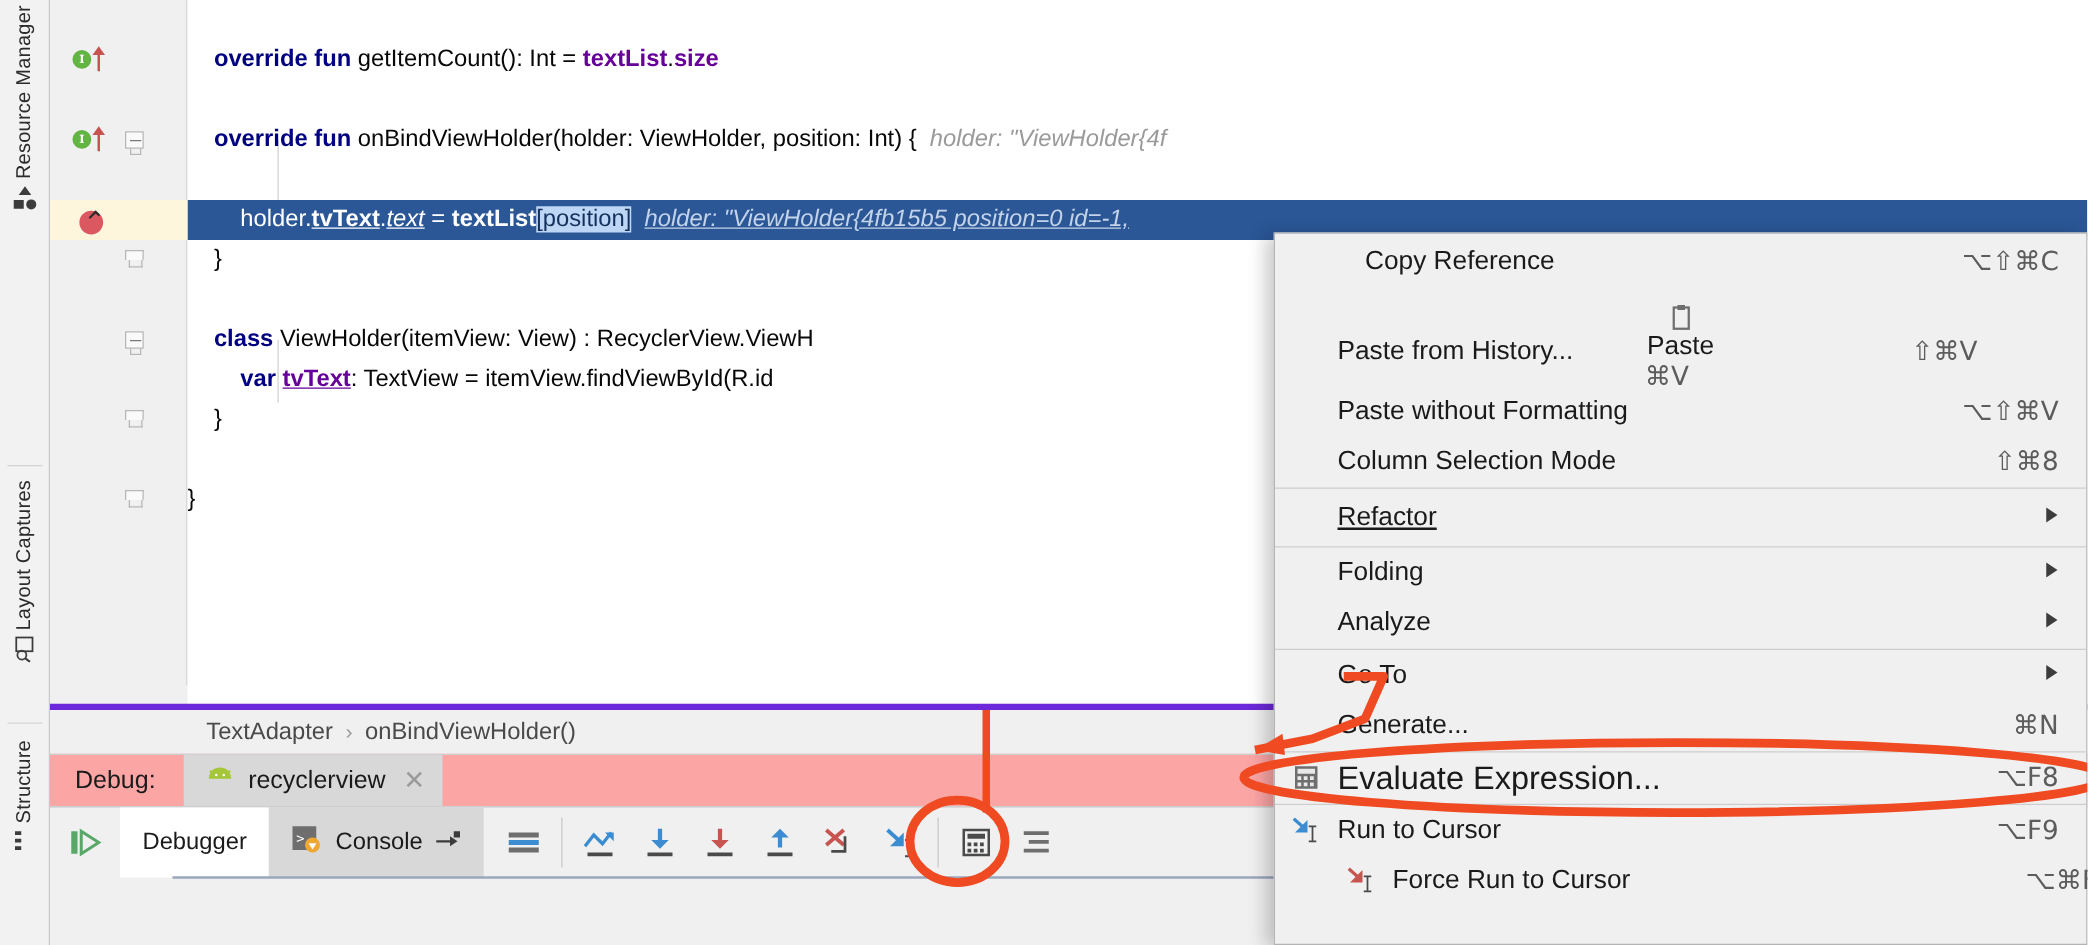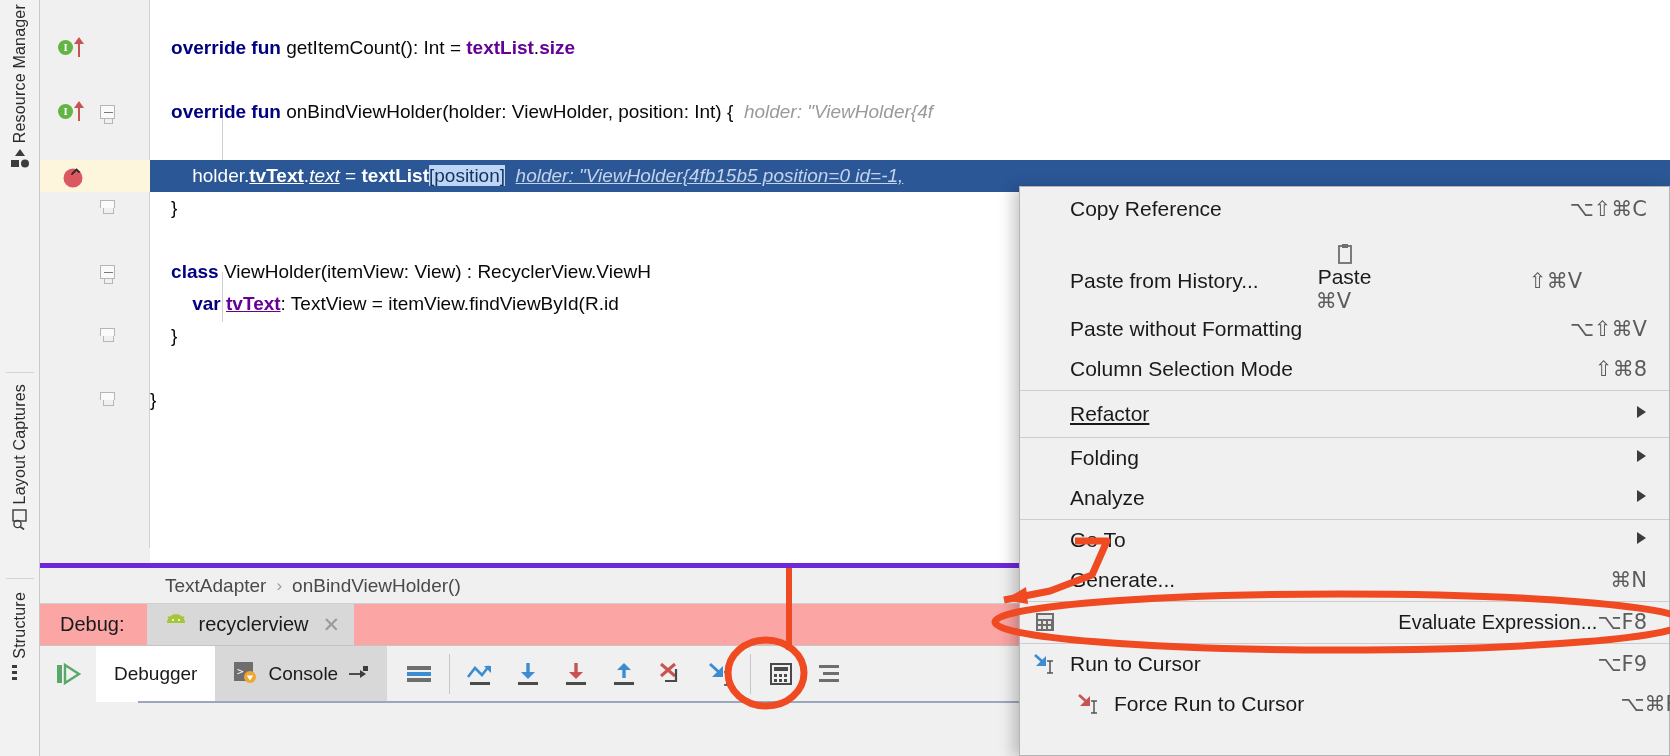--- a/index.html
+++ b/index.html
@@ -458,21 +458,21 @@
         <rect x="5" y="18" width="20" height="3" fill="#6e6e6e"></rect>
       </svg>
     </div>
   </div>
   <div class="dbg-under"></div>
 
   <div style="position:absolute; left:1019px; top:186px; width:651px; height:570px;
               background:#f0f0f0; border:1px solid #b4b4b4;
               box-shadow:-6px 2px 14px rgba(0,0,0,0.22);">
 
-    <div style="position:absolute;left:0;top:2px;width:649px;height:40px;display:flex;align-items:center;">
+    <div style="position:absolute;left:0;top:2px;width:649px;height:40px;display:flex;align-items:center;gap:22px;">
       <span style="width:50px;"></span>
       <span style="flex:1;font-size:21px;color:#1a1a1a;">Copy Reference</span>
       <span style="font-size:21px;color:#5c5c5c;padding-right:22px;font-family:'DejaVu Sans',sans-serif;">⌥⇧⌘C</span>
     </div>
 
     <div style="position:absolute;left:0;top:56px;width:649px;height:40px;display:flex;align-items:center;flex-direction:column;">
       <span style="width:50px;display:flex;justify-content:center;">
         <svg width="18" height="22" viewBox="0 0 18 22">
           <rect x="3" y="3" width="12" height="17" fill="none" stroke="#6e6e6e" stroke-width="1.8"></rect>
           <rect x="6" y="1" width="6" height="4" fill="#6e6e6e"></rect>
@@ -560,21 +560,21 @@
           <rect x="2" y="2" width="18" height="18" fill="#6e6e6e"></rect>
           <rect x="4" y="4" width="14" height="4" fill="#e8e8e8"></rect>
           <rect x="4" y="10" width="3" height="3" fill="#e8e8e8"></rect>
           <rect x="9" y="10" width="3" height="3" fill="#e8e8e8"></rect>
           <rect x="14" y="10" width="3" height="3" fill="#e8e8e8"></rect>
           <rect x="4" y="15" width="3" height="3" fill="#e8e8e8"></rect>
           <rect x="9" y="15" width="3" height="3" fill="#e8e8e8"></rect>
           <rect x="14" y="15" width="3" height="3" fill="#e8e8e8"></rect>
         </svg>
       </span>
-      <span style="flex:1;font-size:20px;color:#1a1a1a;text-align:right;">Evaluate Expression...</span>
+      <span style="flex:1;font-size:26px;color:#1a1a1a;">Evaluate Expression...</span>
       <span style="font-size:21px;color:#5c5c5c;padding-right:22px;font-family:'DejaVu Sans',sans-serif;">⌥F8</span>
     </div>
 
     <div style="position:absolute;left:0;top:456px;width:649px;height:1px;background:#cdcdcd;"></div>
 
     <div style="position:absolute;left:0;top:457px;width:649px;height:40px;display:flex;align-items:center;">
       <span style="width:50px;display:flex;justify-content:center;">
         <svg width="26" height="22" viewBox="0 0 26 22">
           <line x1="3" y1="2" x2="12" y2="10" stroke="#3b8cd0" stroke-width="2.6"></line>
           <polygon points="14,3 14,13 4,13" fill="#3b8cd0"></polygon>

